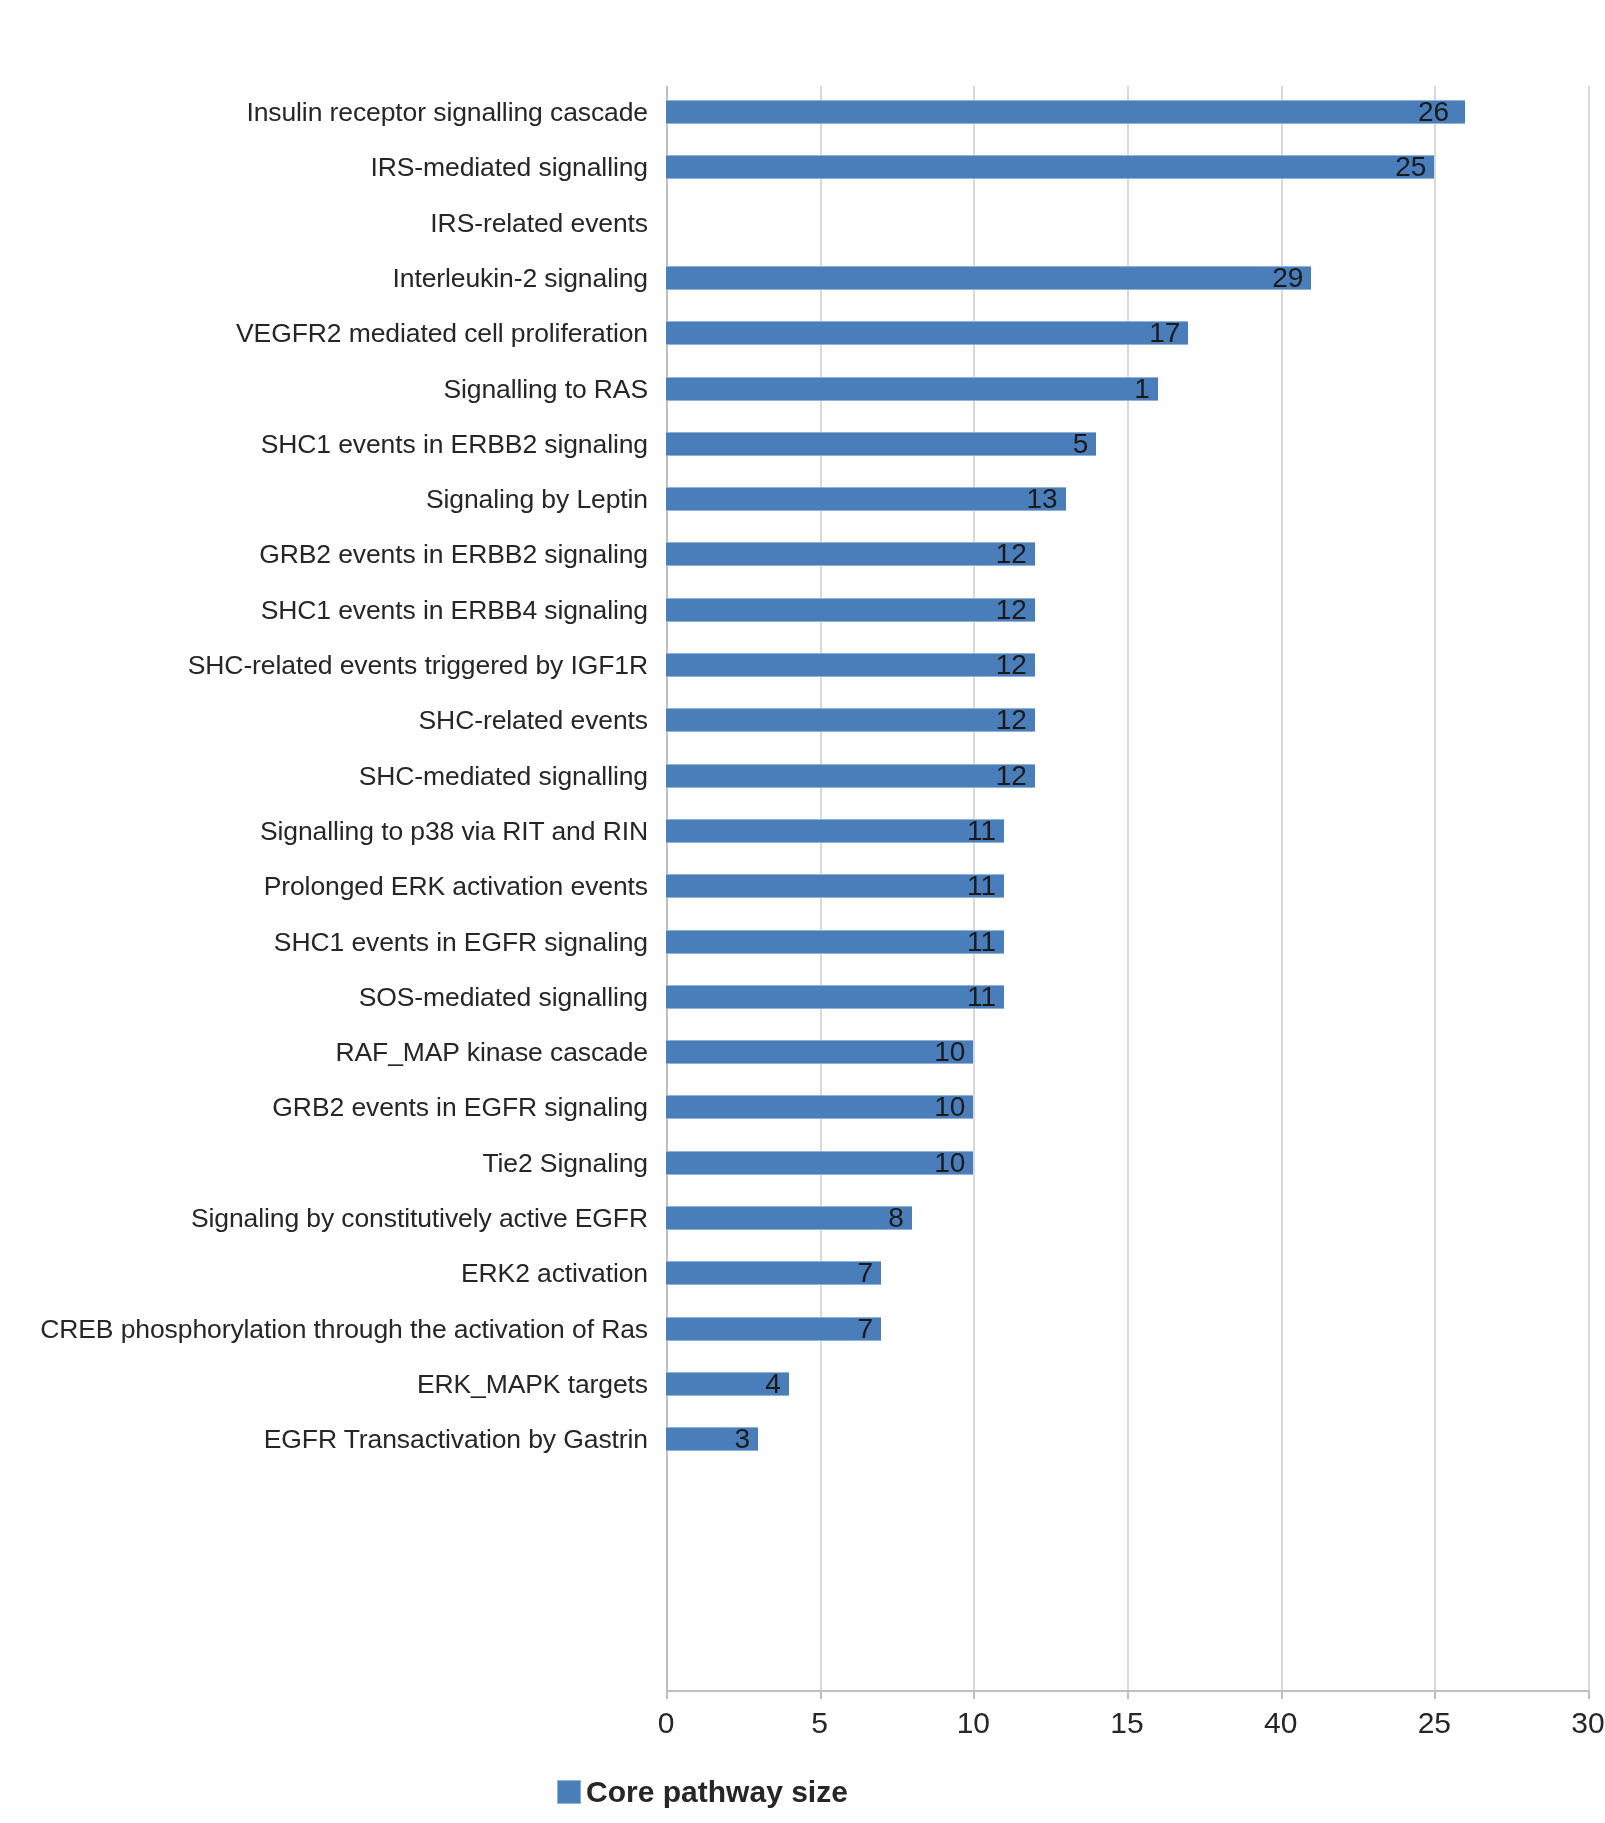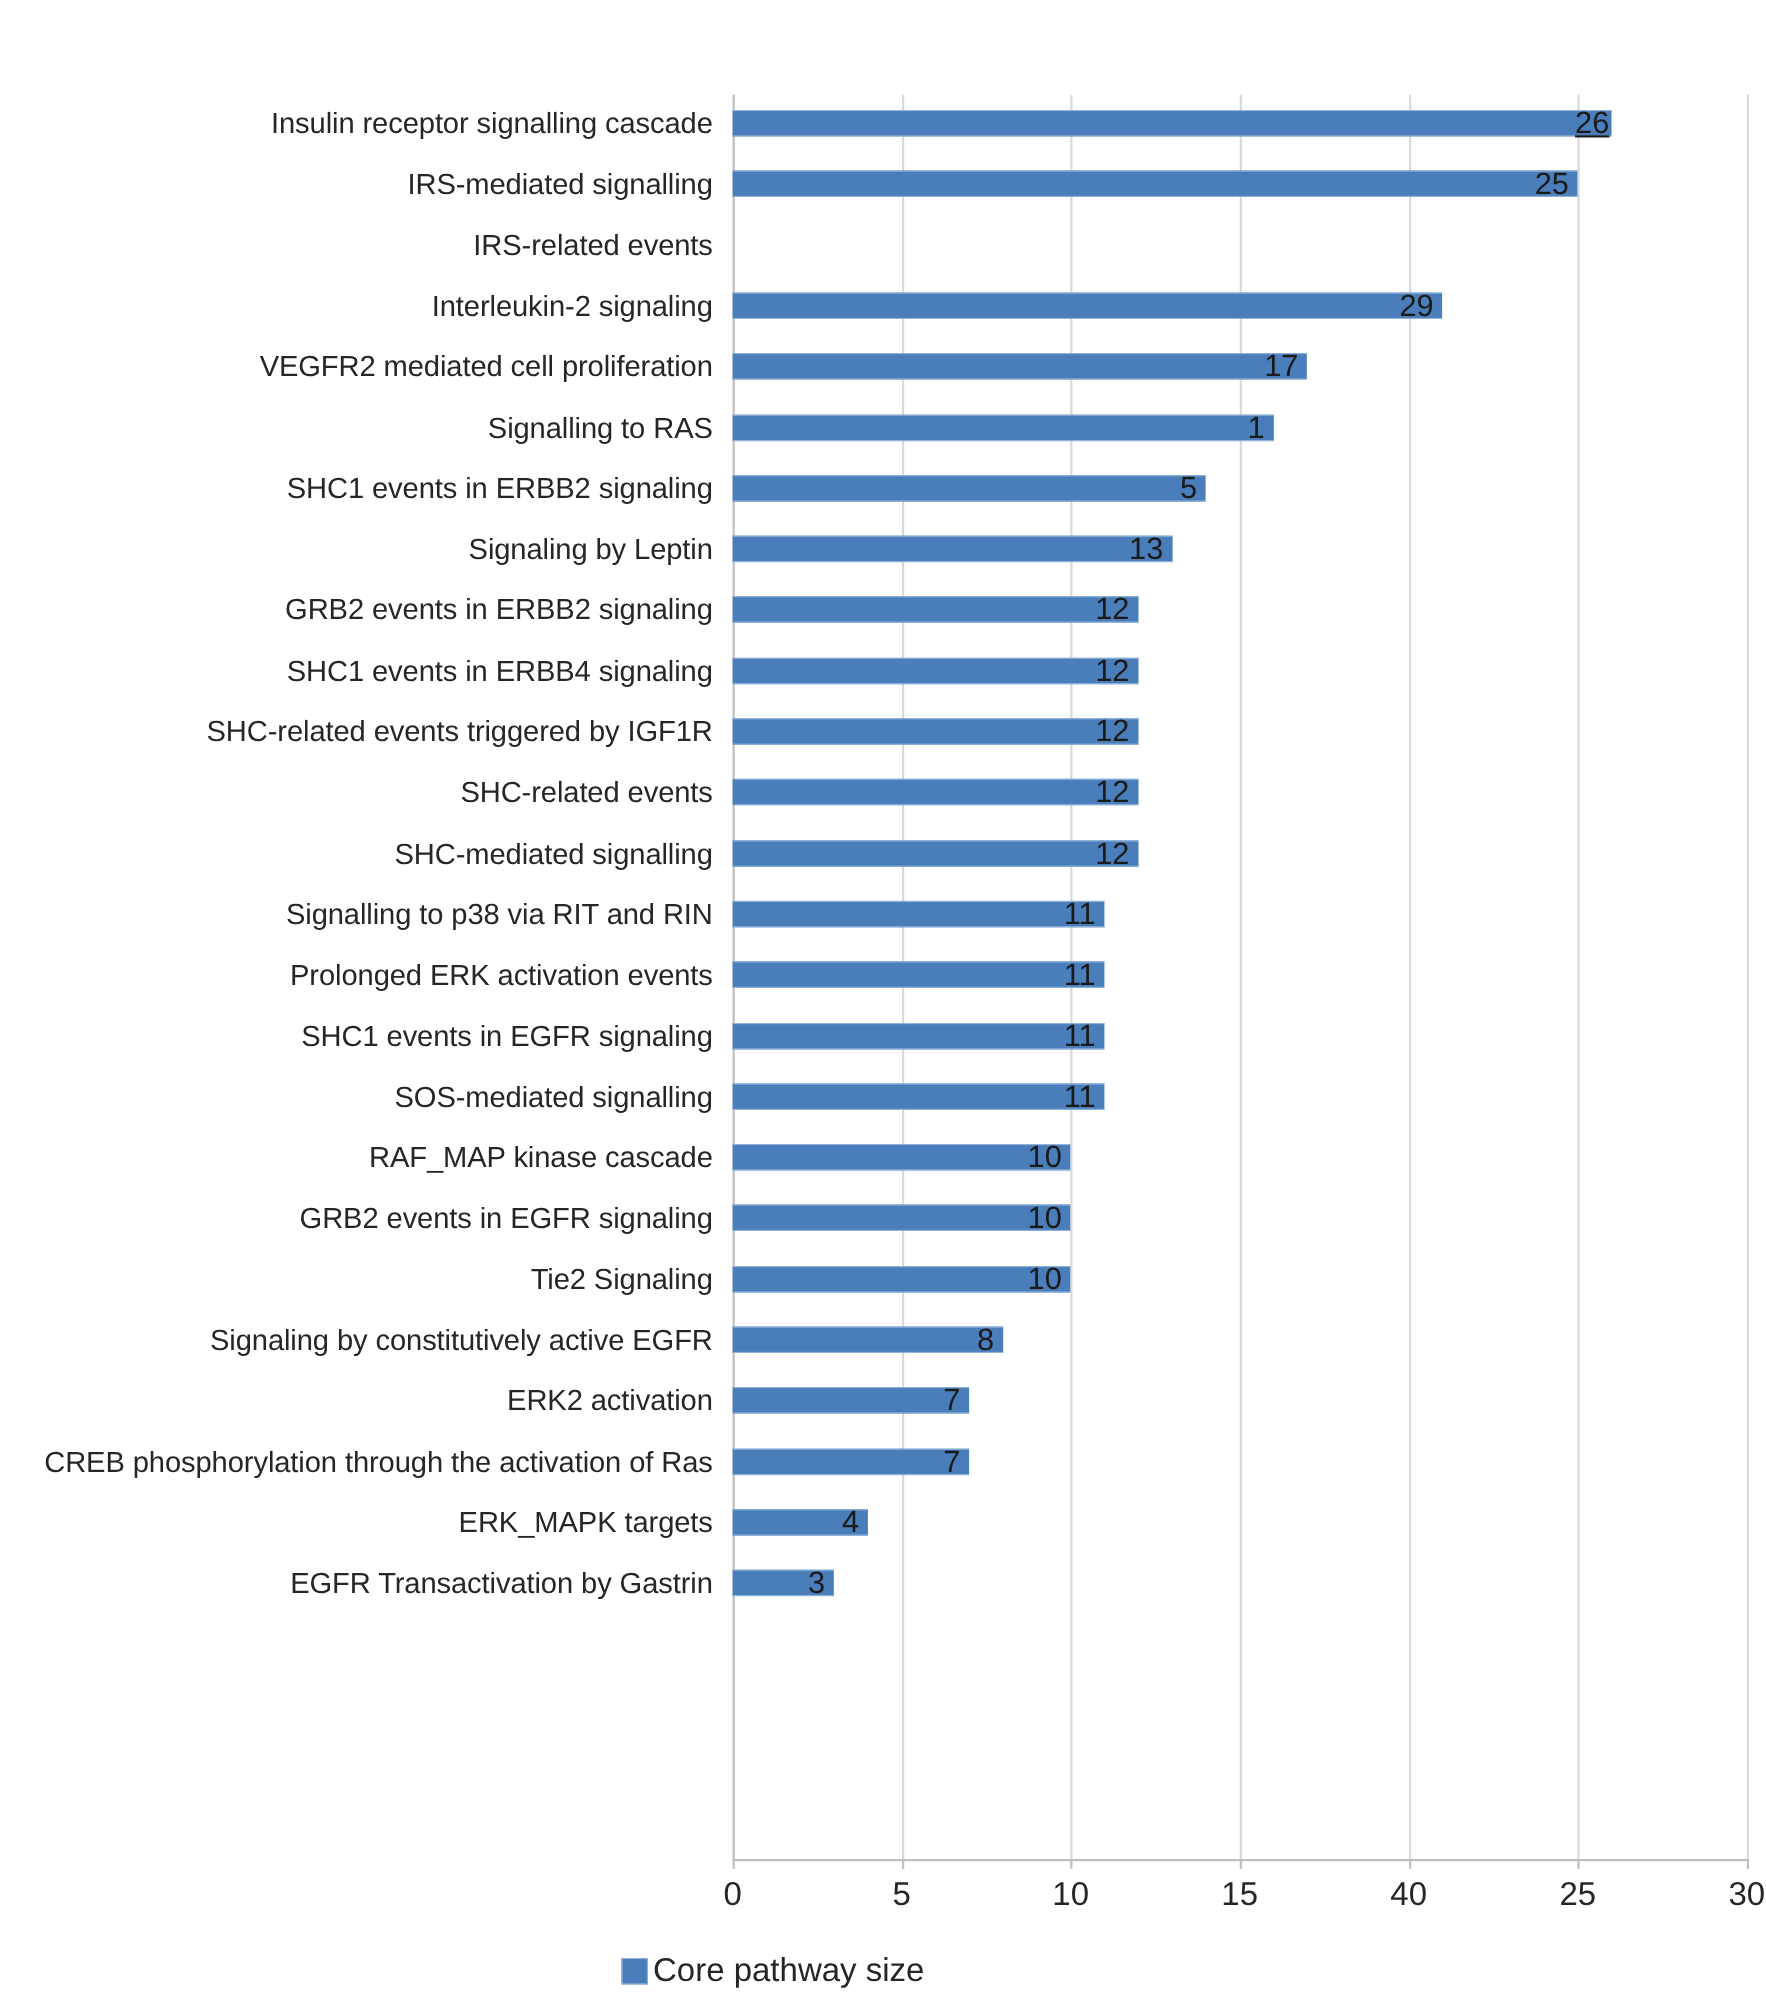--- a/index.html
+++ b/index.html
@@ -133,20 +133,21 @@
     background: #4a7ebb;
     border: 1px solid #8fb2d8;
     box-sizing: border-box;
     margin-right: 5px;
   }
   #legend-label {
     font-size: 30px;
     line-height: 36px;
     color: #262626;
     white-space: nowrap;
+    font-weight: bold;
   }
 </style>
 </head>
 <body>
 
 <div id="page">
 
 
   <div id="plot">
       <div class="gridline axis0" style="left: 0px;"></div>
@@ -161,21 +162,21 @@
   <div id="xaxis-line"></div>
 
   <div id="legend">
     <span id="legend-swatch"></span>
     <span id="legend-label">Core pathway size</span>
   </div>
 
 <div class="cat-label" style="top: 97px; left: -12px; right: auto;">Insulin receptor signalling cascade</div>
     <div class="bar-wrap" style="top: 100px; width: 799.067px;">
       <div class="bar" style="width: 799.067px; background: rgb(74, 126, 187);"></div>
-      <div class="bar-value" style="right: 2px; text-decoration: underline;">26</div>
+      <div class="bar-value" style="right: 16px;">26</div>
     </div>
     <div class="cat-label" style="top: 152.3px; left: -12px; right: auto;">IRS-mediated  signalling</div>
     <div class="bar-wrap" style="top: 155.3px; width: 768.333px;">
       <div class="bar" style="width: 768.333px; background: rgb(74, 126, 187);"></div>
       <div class="bar-value" style="right: 8px;">25</div>
     </div>
     <div class="cat-label" style="top: 207.6px; left: -12px; right: auto;">IRS-related  events</div>
     <div class="cat-label" style="top: 262.9px; left: -12px; right: auto;">Interleukin-2 signaling</div>
     <div class="bar-wrap" style="top: 265.9px; width: 645.4px;">
       <div class="bar" style="width: 645.4px; background: rgb(74, 126, 187);"></div>

